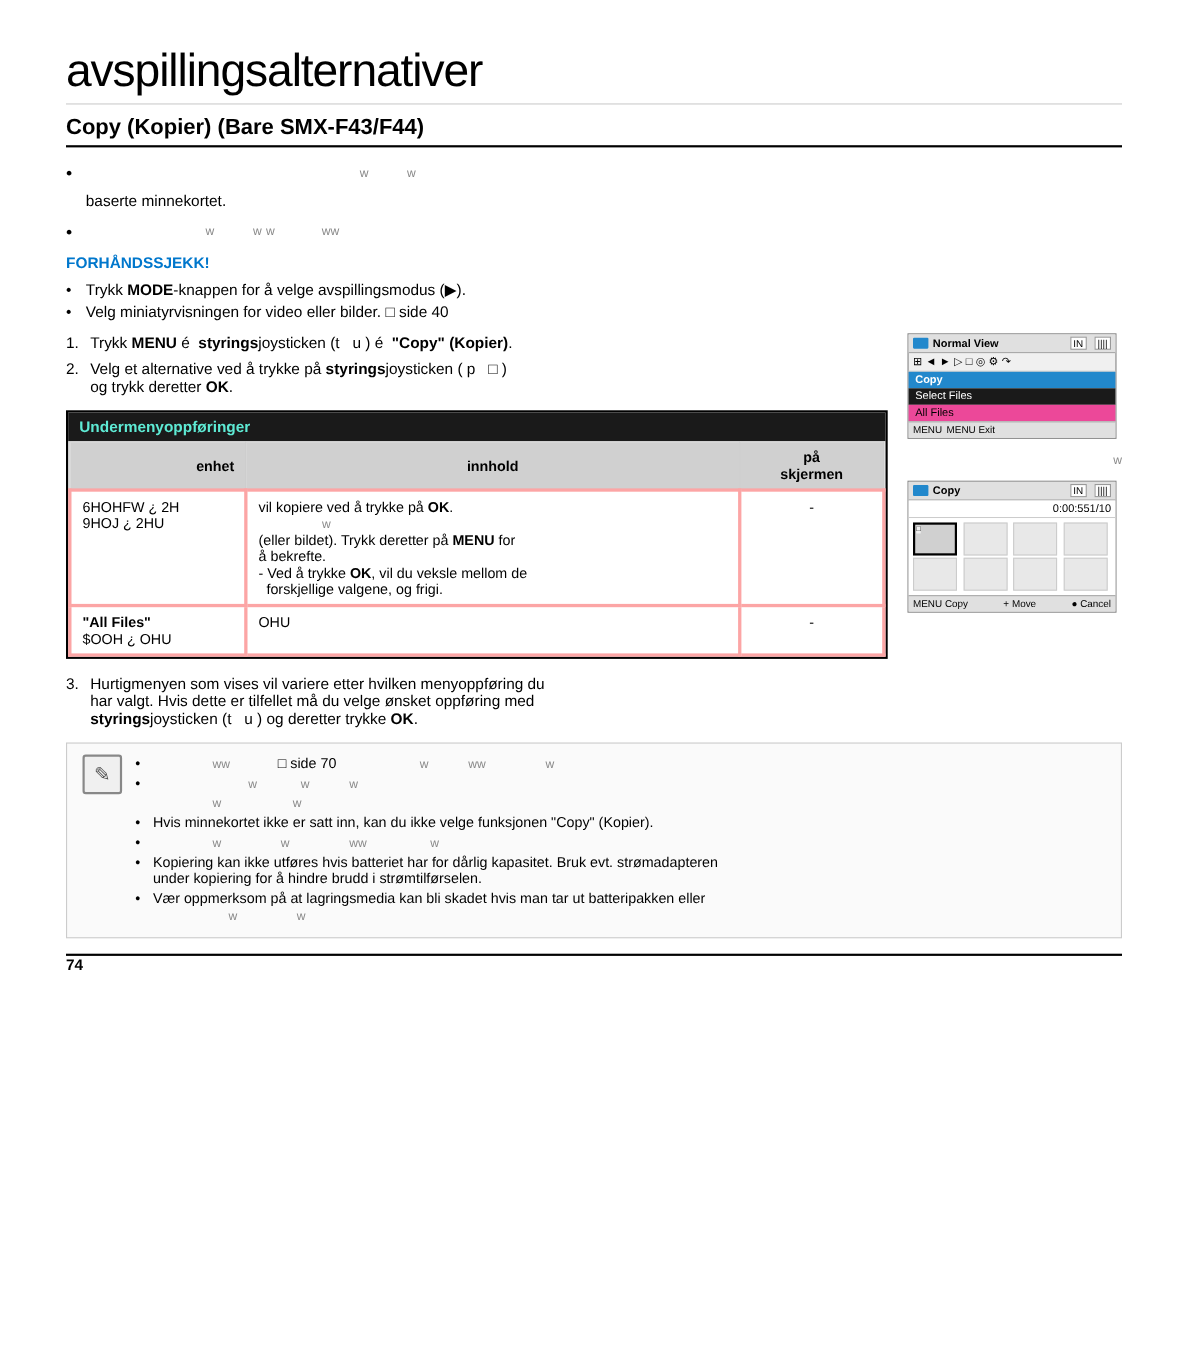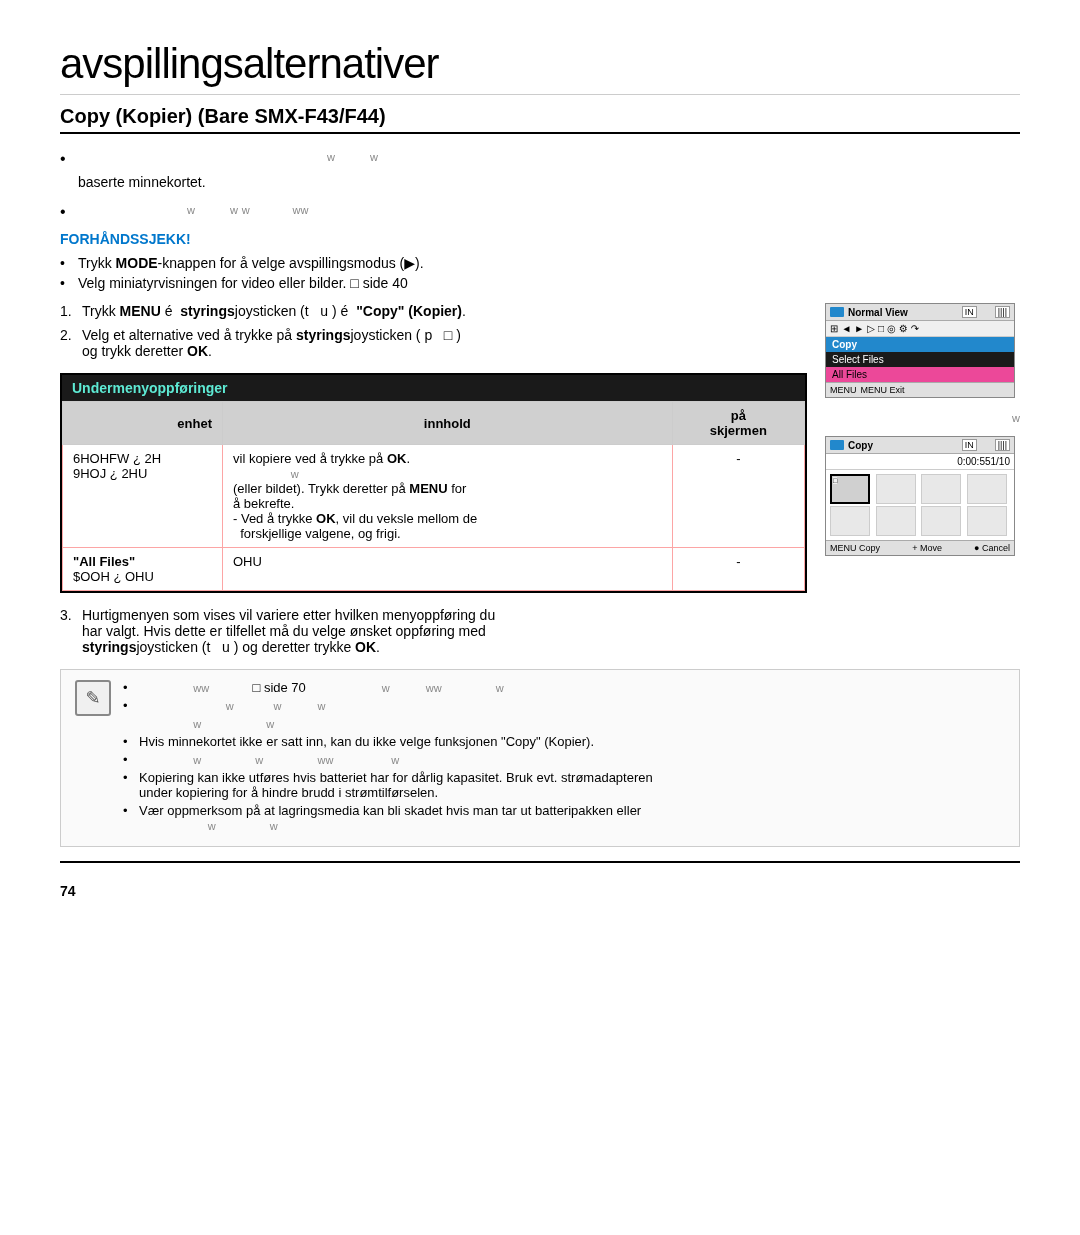--- a/index.html
+++ b/index.html
@@ -128,21 +128,21 @@
       font-weight: bold;
       text-align: center;
     }
 
     .submenu-table th.left-th {
       text-align: right;
       width: 160px;
     }
 
     .submenu-table td {
-      border: 1px solid #fca5a5;
+      border: 3px solid #fca5a5;
       padding: 6px 10px;
       vertical-align: top;
     }
 
     .submenu-table td.center-td {
       text-align: center;
     }
 
     .step3-text {
       font-size: 14px;
@@ -181,21 +181,21 @@
       display: inline-block;
     }
 
     .panel-title-text {
       font-size: 10px;
       font-weight: bold;
     }
 
     .panel-icons-right {
       display: flex;
-      gap: 18px;
+      gap: 7px;
       align-items: center;
     }
 
     .panel-icon-box {
       border: 1px solid #999;
       padding: 0 2px;
       font-size: 9px;
       background: #fff;
     }
 
@@ -323,21 +323,20 @@
       margin-bottom: 3px;
     }
 
     .note-bullet-dot {
       min-width: 16px;
     }
 
     .page-num {
       font-size: 14px;
       font-weight: bold;
-      margin-top: 20px;
     }
 
     .bottom-line {
       border-top: 2px solid #000;
       margin-top: 8px;
     }
 
     
     b { font-weight: bold; }
     

